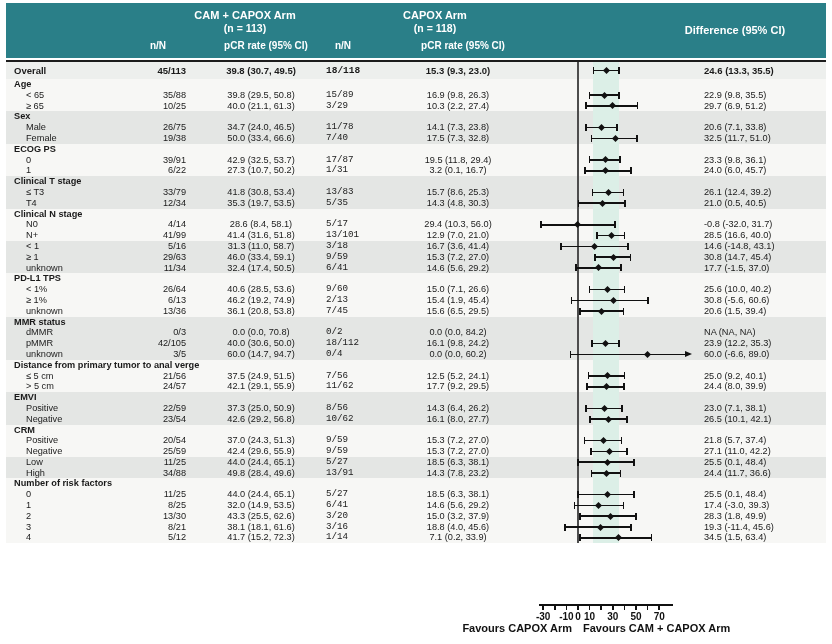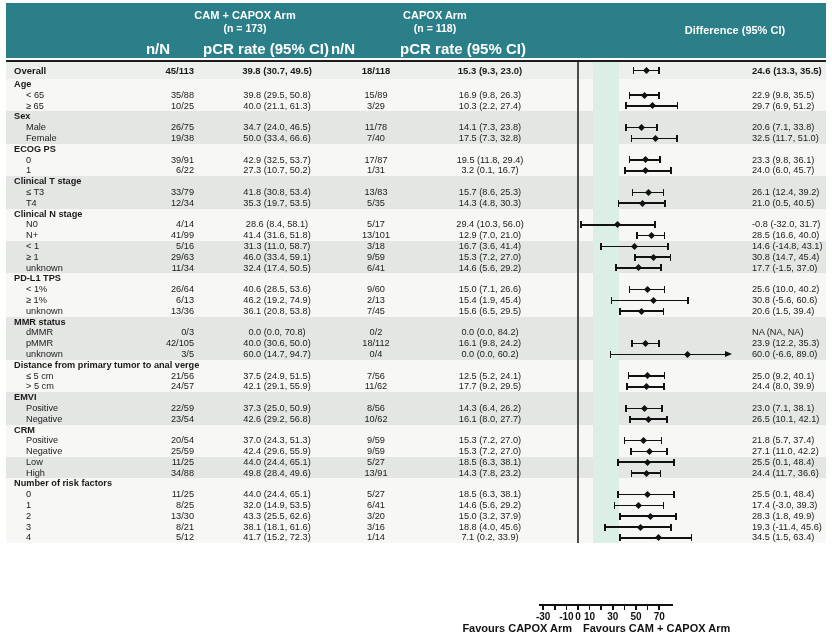--- a/index.html
+++ b/index.html
@@ -5,35 +5,35 @@
   html,body{margin:0;padding:0;background:#ffffff;}
   #stage{
     position:relative;width:832px;height:644px;background:#ffffff;
     font-family:"Liberation Sans","DejaVu Sans",sans-serif;color:#1a1a1a;overflow:hidden;
   }
   
   .hdr{position:absolute;left:6px;top:3px;width:820px;height:55px;background:#2a7f88;color:#ffffff;}
   .hdr .abs{position:absolute;text-align:center;font-weight:bold;}
   .arm-title{font-size:11px;line-height:13px;}
   .arm-n{font-size:10.5px;line-height:12px;font-weight:bold;}
-  .sub-lab{font-size:15px;top:37px;}
+  .sub-lab{font-size:10px;top:37px;}
   
   .tbody{position:absolute;left:6px;top:60px;width:820px;border-top:2px solid #1c1c1c;}
   .trow{display:grid;grid-template-columns:124px 66px 130px 60px 144px 170px 126px;
-        height:10.8px;line-height:10.8px;font-size:9.2px;gap:8px;}
+        height:10.8px;line-height:10.8px;font-size:9.2px;}
   .trow.overall{height:17px;line-height:17px;font-weight:bold;background:#edefed;font-size:9.5px;}
   .gblock{background:#f7f7f5;}
   .gblock.shaded{background:#e4e6e4;}
   .gblock:first-of-type{margin-top:2px;}
   .cell{overflow:visible;}
   .c-label{white-space:nowrap;padding-left:8px;}
   .c-label.sub{padding-left:20px;}
   .c-label.grp{font-weight:bold;}
   .c-nn{text-align:right;padding-right:10px;}
-  .c-nn2{text-align:center;padding-right:8px;}
+  .c-nn2{text-align:left;padding-right:8px;font-family:Liberation Mono, monospace;}
   .c-pcr{text-align:center;}
   .c-plot{position:relative;z-index:2;}
   .c-diff{padding-left:4px;white-space:nowrap;}
   
   .overlay{position:absolute;left:524px;top:0;width:170px;height:100%;z-index:1;pointer-events:none;}
   .band{position:absolute;top:0;bottom:0;background:#dcefe7;}
   .zline{position:absolute;top:0;bottom:0;width:1.6px;background:#4d4d4d;}
   
   .ci-line{position:absolute;top:50%;height:1.6px;margin-top:-0.8px;background:#111;}
   .ci-cap{position:absolute;top:50%;width:1.6px;height:7px;margin-top:-3.5px;background:#111;}
@@ -51,21 +51,21 @@
   .fav.right{left:583px;}
 </style>
 </head>
 <body>
 
 <div id="stage">
 
   <div class="hdr">
     <div class="abs" style="left:124px;top:6px;width:230px;">
       <div class="arm-title">CAM + CAPOX Arm</div>
-      <div class="arm-n">(n = 173)</div>
+      <div class="arm-n">(n = 113)</div>
     </div>
     <div class="abs" style="left:324px;top:6px;width:210px;">
       <div class="arm-title">CAPOX Arm</div>
       <div class="arm-n">(n = 118)</div>
     </div>
     <div class="abs arm-title" style="left:634px;top:21px;width:190px;">Difference (95% CI)</div>
     <div class="abs sub-lab" style="left:114px;width:76px;">n/N</div>
     <div class="abs sub-lab" style="left:190px;width:140px;">pCR rate (95% CI)</div>
     <div class="abs sub-lab" style="left:304px;width:66px;">n/N</div>
     <div class="abs sub-lab" style="left:382px;width:150px;">pCR rate (95% CI)</div>

